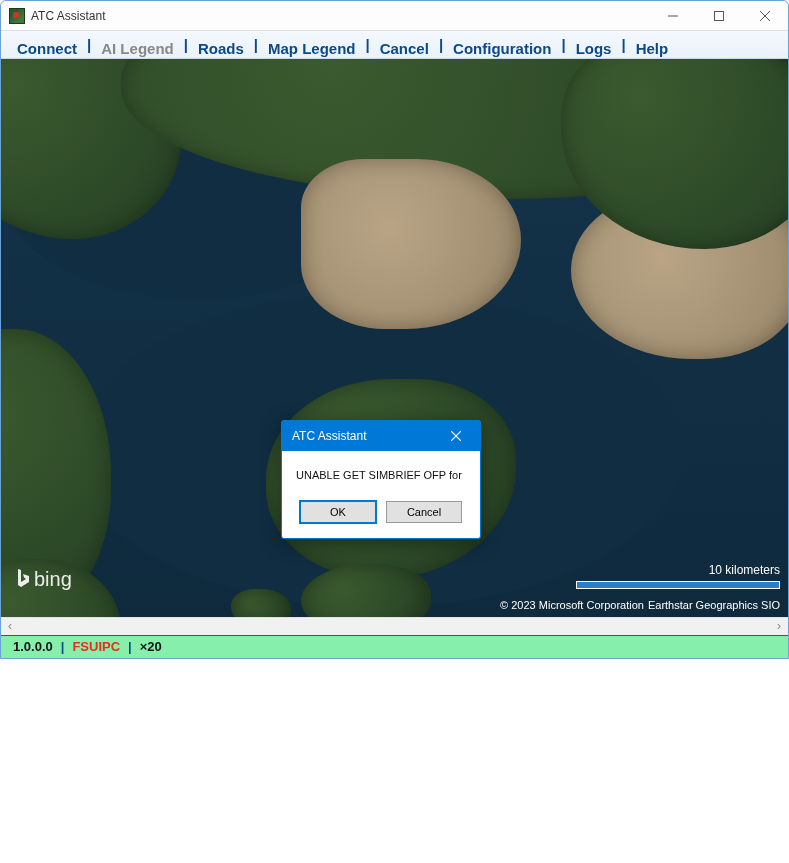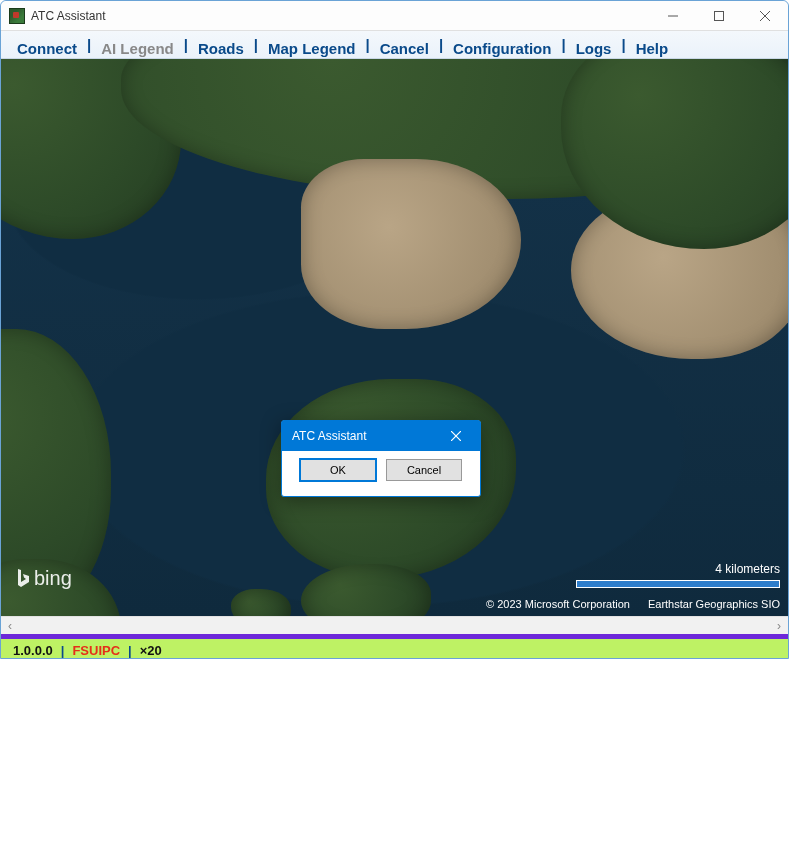--- a/index.html
+++ b/index.html
@@ -34,32 +34,32 @@
     .landpatch { position:absolute; background: radial-gradient(circle at 30% 30%, #3b5a2f, #2d4a28 60%, #243c22); border-radius: 40% 50% 45% 55%; box-shadow: inset 0 0 20px rgba(0,0,0,.3); }
     .beige { background: radial-gradient(circle at 40% 40%, #b9a586, #a18e70 70%, #8d7b5f); }
     
     .bing-logo { position:absolute; left:14px; bottom:26px; color:#fff; font-size:20px; font-weight:300; display:flex; align-items:center; gap:3px; opacity:.9; }
     .bing-b { width:16px; height:20px; }
     .bing-b svg { fill:#fff; }
     
     .scale { position:absolute; right:8px; bottom:28px; color:#fff; font-size:12px; text-align:right; }
     .scale-bar { margin-top:4px; width:204px; height:8px; border:1px solid #fff; background: #2d7dcb; }
     
-    .attrib { position:absolute; right:8px; bottom:6px; color:#fff; font-size:11px; display:flex; gap:18px; }
+    .attrib { position:absolute; right:8px; bottom:6px; color:#fff; font-size:11px; display:flex; gap:4px; }
     
     
     .blank { flex:1; background:#fff; }
     
     
     .hscroll { height:18px; background:#f1f1f1; border-top:1px solid #e2e2e2; display:flex; align-items:center; }
     .hscroll .arrow { width:18px; height:18px; display:flex; align-items:center; justify-content:center; color:#888; }
     .hscroll .track { flex:1; height:18px; }
     
     
-    .statusbar { height:25px; border-top:5px solid #6d28d9; background:#bef264; display:flex; align-items:flex-end; padding:0 12px; font-size:13px; font-weight:700; }
+    .statusbar { height:25px; border-top:1px solid #6d28d9; background:#86efac; display:flex; align-items:center; padding:0 12px; font-size:13px; font-weight:700; }
     .statusbar .sep { color:#0a4a8a; padding:0 8px; }
     .st-ver { color:#111; }
     .st-fsuipc { color:#e53019; }
     .st-x11 { color:#111; }
     
     
     .dialog { position:absolute; left:280px; top:361px; width:200px; background:#fff; border:1px solid #0078d7; border-radius:3px; box-shadow:0 4px 20px rgba(0,0,0,.4); }
     .dlg-title { height:30px; background:#0078d7; color:#fff; display:flex; align-items:center; padding:0 10px; font-size:12px; }
     .dlg-title-text { flex:1; }
     .dlg-close { width:28px; text-align:center; font-size:14px; }
@@ -134,39 +134,40 @@
     <div class="bing-logo">
       <span class="bing-b">
         <svg viewBox="0 0 16 20">
             <path d="M3 0 L6 1 L6 13 L11 10 L9 8.5 L8 5 L14 7 L14 13 L6 18 L3 16 Z"></path>
           </svg>
       </span>
       <span>bing</span>
     </div>
 
     <div class="scale">
-      <div>4 kilometers</div>
+      <div>10 kilometers</div>
       <div class="scale-bar"></div>
     </div>
 
     <div class="attrib">
       <span>© 2023 Microsoft Corporation</span>
       <span>Earthstar Geographics  SIO</span>
     </div>
 
     <div class="dialog">
       <div class="dlg-title">
         <span class="dlg-title-text">ATC Assistant</span>
         <span class="dlg-close">
           <svg width="10" height="10" viewBox="0 0 10 10" stroke="#fff" stroke-width="1.2">
               <line x1="0" y1="0" x2="10" y2="10"></line>
               <line x1="10" y1="0" x2="0" y2="10"></line>
             </svg>
         </span>
       </div>
+      <div class="dlg-body">UNABLE GET SIMBRIEF OFP for</div>
       <div class="dlg-buttons">
         <button class="dlg-btn ok">OK</button>
         <button class="dlg-btn">Cancel</button>
       </div>
     </div>
   </div>
 
   <div class="blank"></div>
 
   <div class="hscroll">

